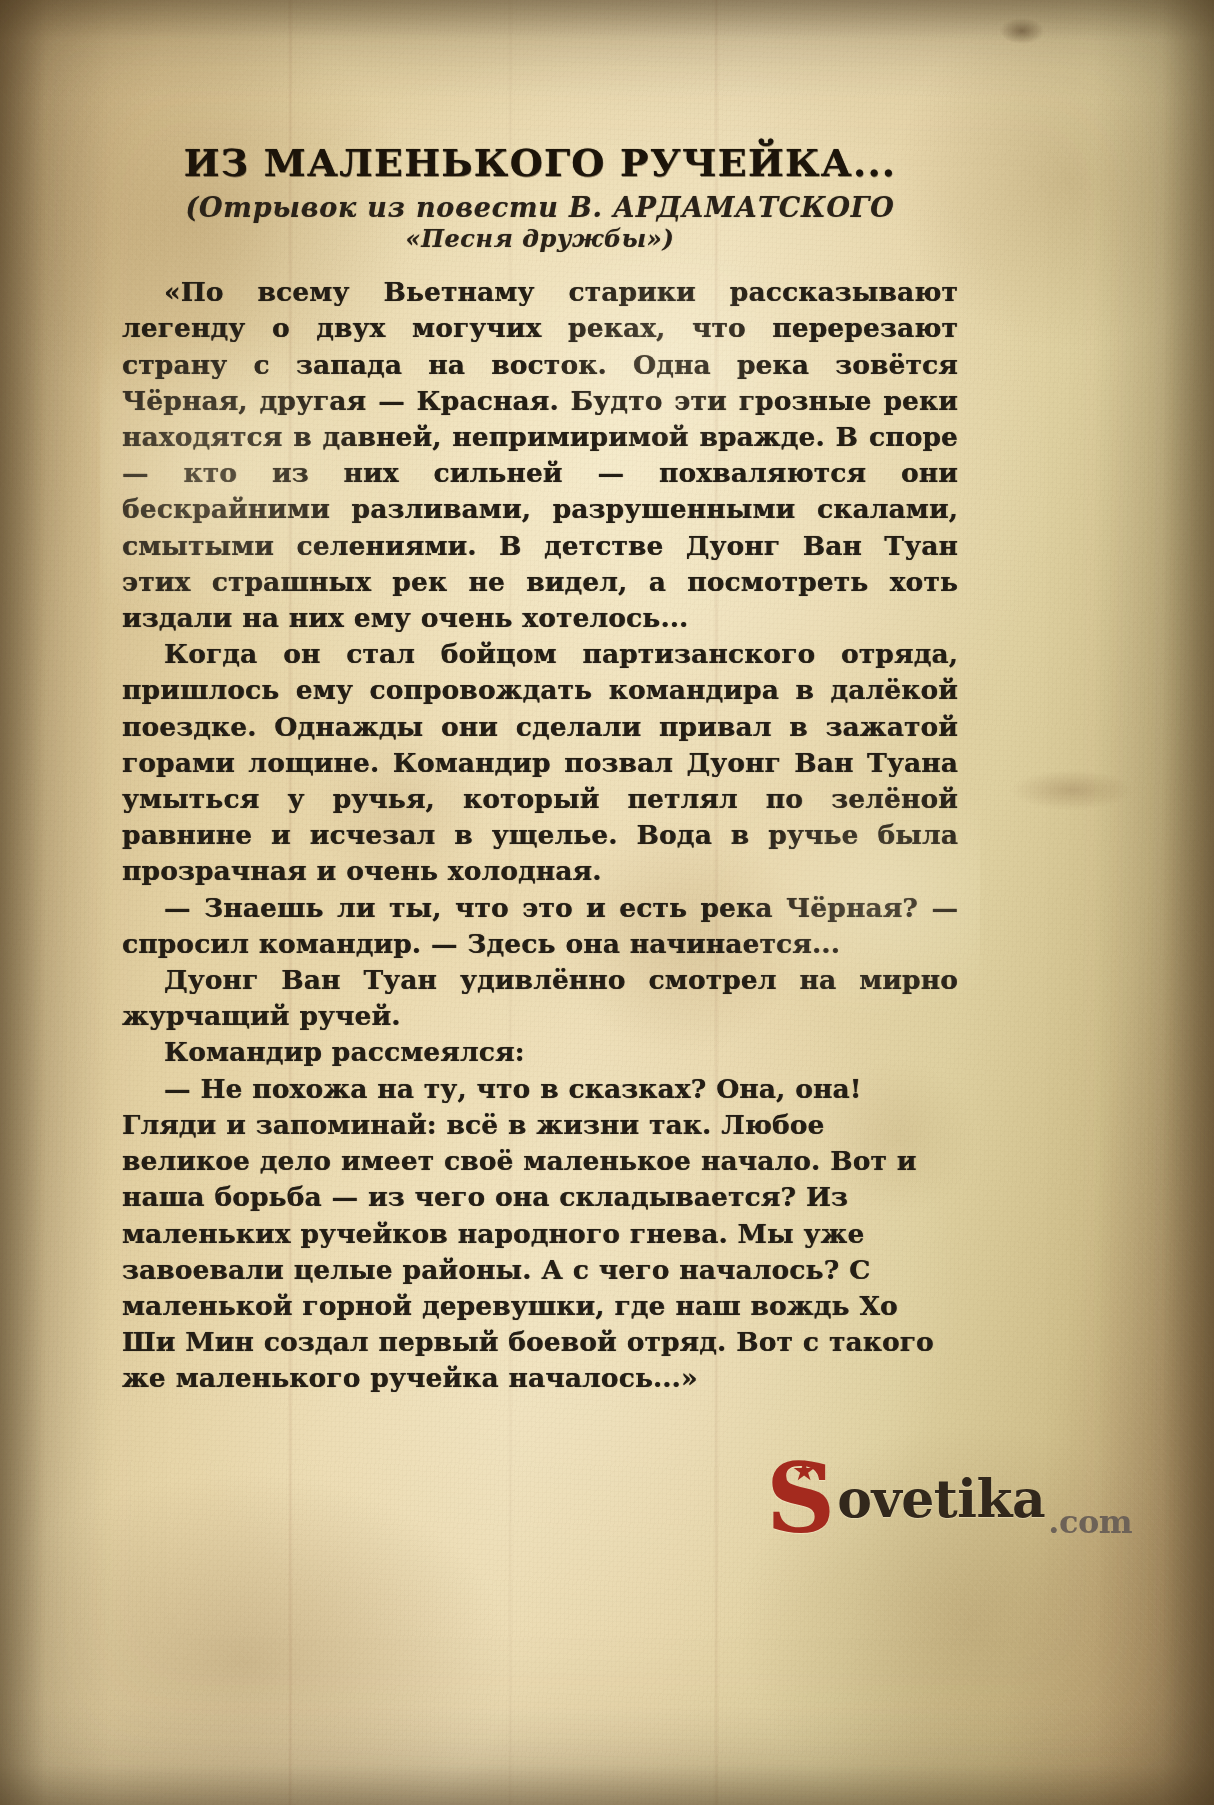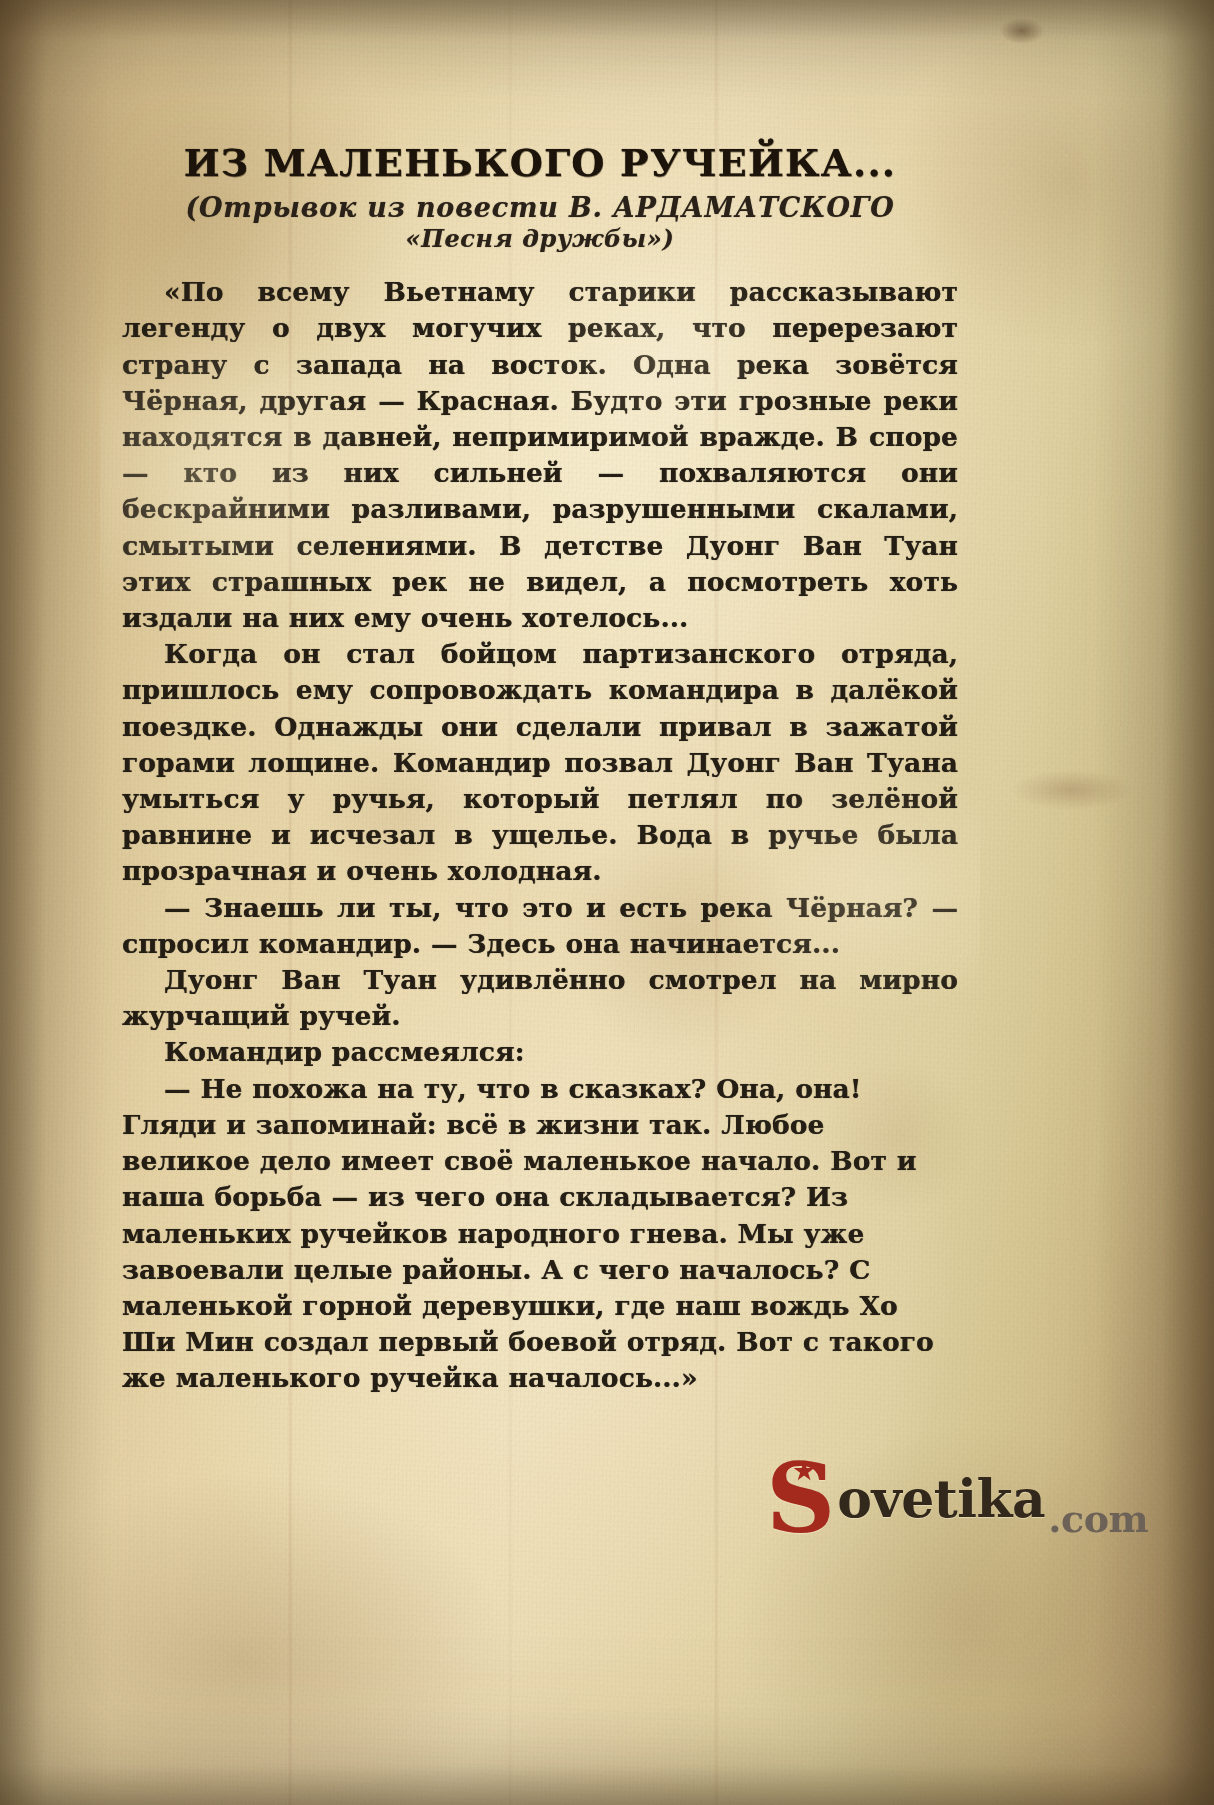--- a/index.html
+++ b/index.html
@@ -210,21 +210,21 @@
     font-family: "DejaVu Serif", "Liberation Serif", serif;
     font-size: 52px;
     font-weight: 700;
     color: #32281c;
     letter-spacing: -0.5px;
     line-height: 1;
     text-shadow: 0 1px 1px rgba(255,245,215,0.45);
   }
   #wm-com {
     font-family: "DejaVu Serif", "Liberation Serif", serif;
-    font-size: 38px;
+    font-size: 32px;
     font-weight: 700;
     color: #6d6257;
     letter-spacing: -0.5px;
     line-height: 1;
     margin-left: 3px;
     align-self: flex-end;
     padding-bottom: 4px;
   }
 </style>
 </head>

